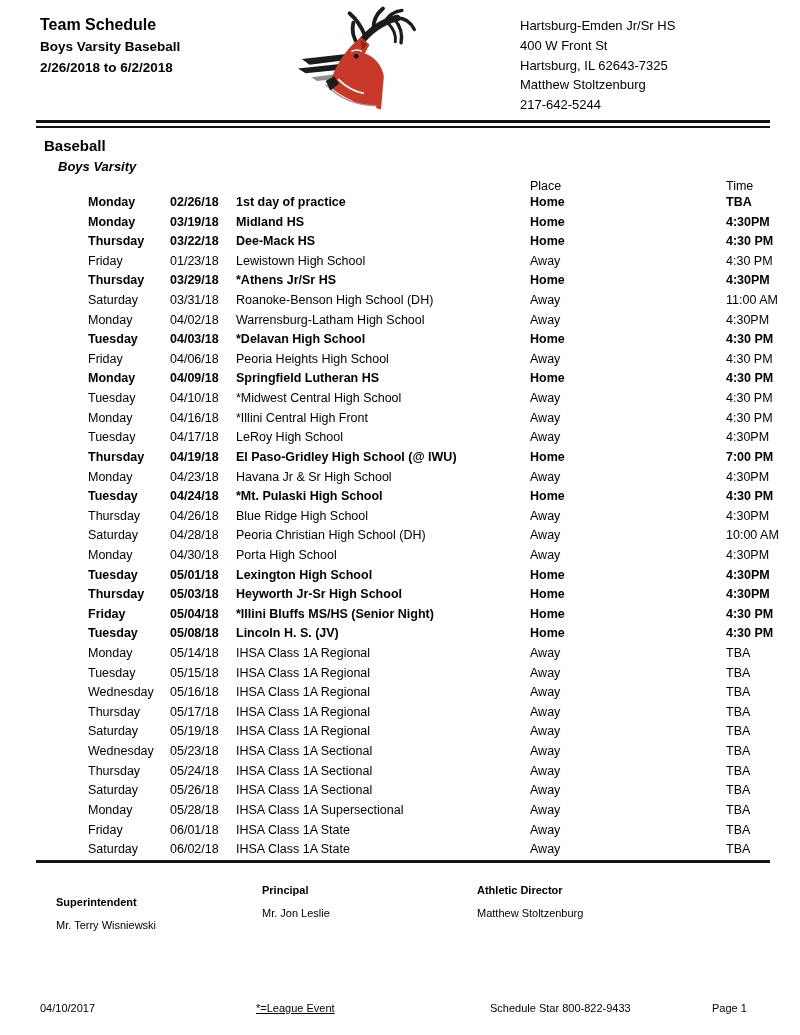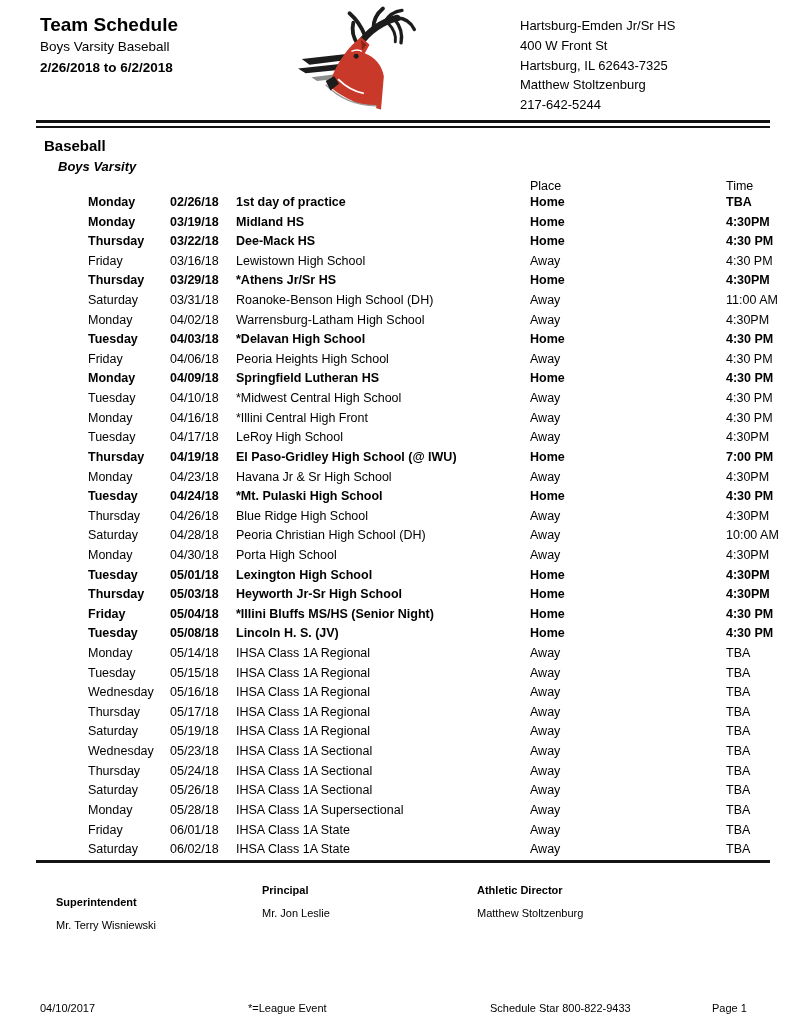--- a/index.html
+++ b/index.html
@@ -8,22 +8,22 @@
     background:#ffffff;
     color:#000;
     font-family:"Liberation Sans", sans-serif;
     position:relative;
     overflow:hidden;
   }
   .abs { position:absolute; }
 
   
   .hdr-left { left:40px; top:14px; }
-  .hdr-title { font-size:19px; font-weight:bold; line-height:22px; }
-  .hdr-sub   { font-size:13.5px; font-weight:normal; line-height:21px; }
+  .hdr-title { font-size:16px; font-weight:bold; line-height:22px; }
+  .hdr-sub   { font-size:13.5px; font-weight:bold; line-height:21px; }
   .hdr-dates { font-size:13.5px; font-weight:bold; line-height:21px; }
 
   .hdr-right { left:520px; top:16px; }
   .hdr-right div { font-size:13px; font-weight:normal; line-height:19.8px; }
 
   .logo-box { left:298px; top:6px; width:124px; height:108px; }
   .logo-box svg { width:100%; height:100%; }
 
   .rule-double {
     left:36px; right:30px; top:120px; height:3px;
@@ -56,21 +56,21 @@
   .official { top:884px; }
   .official .o-title { font-size:11px; font-weight:bold; }
   .official .o-name  { font-size:11px; margin-top:11px; }
   .o-1 { left:56px;margin-top:12px; }
   .o-2 { left:262px; }
   .o-3 { left:460px;margin-left:17px; }
 
   
   .foot { top:1002px; font-size:11px; }
   .f-1 { left:40px; }
-  .f-2 { left:248px; }
+  .f-2 { left:256px;text-decoration:underline; }
   .f-3 { left:490px; }
   .f-4 { left:712px; }
 </style>
 </head>
 <body>
 
 <div class="abs hdr-left">
   <div class="hdr-title">Team Schedule</div>
   <div class="hdr-sub">Boys Varsity Baseball</div>
   <div class="hdr-dates">2/26/2018 to 6/2/2018</div>
@@ -151,21 +151,21 @@
   <div class="trow bold">
     <span>Thursday</span>
     <span>03/22/18</span>
     <span>Dee-Mack HS</span>
     <span>Home</span>
     <span>4:30 PM</span>
   </div>
 
   <div class="trow">
     <span>Friday</span>
-    <span>03/16/18</span>
+    <span>01/23/18</span>
     <span>Lewistown High School</span>
     <span>Away</span>
     <span>4:30 PM</span>
   </div>
 
   <div class="trow bold">
     <span>Thursday</span>
     <span>03/29/18</span>
     <span>*Athens Jr/Sr HS</span>
     <span>Home</span>

